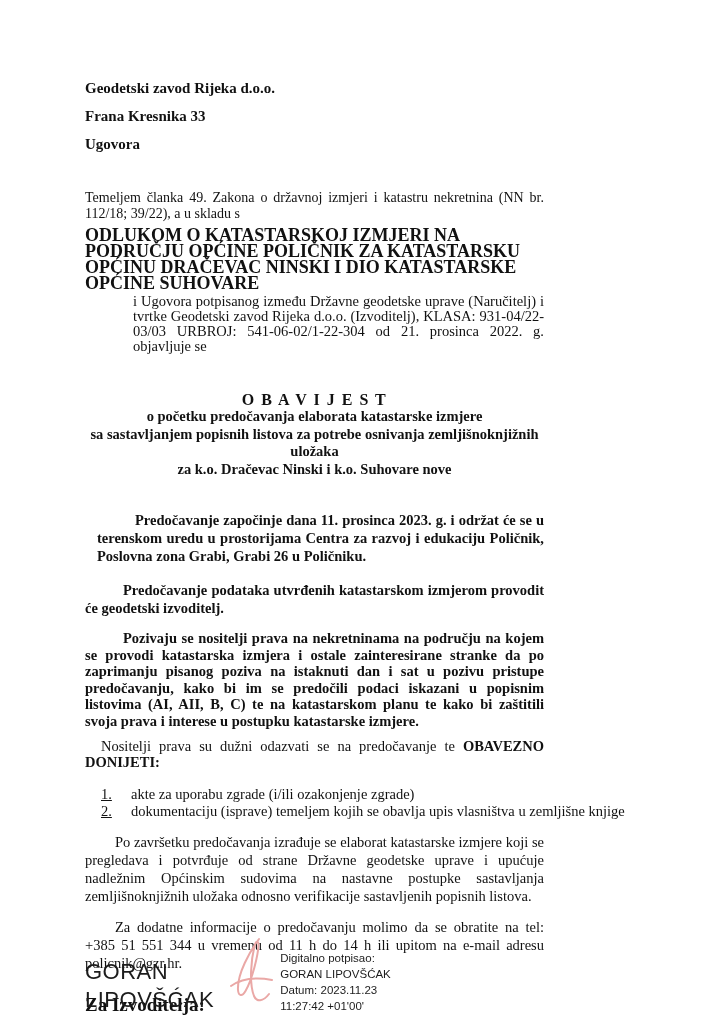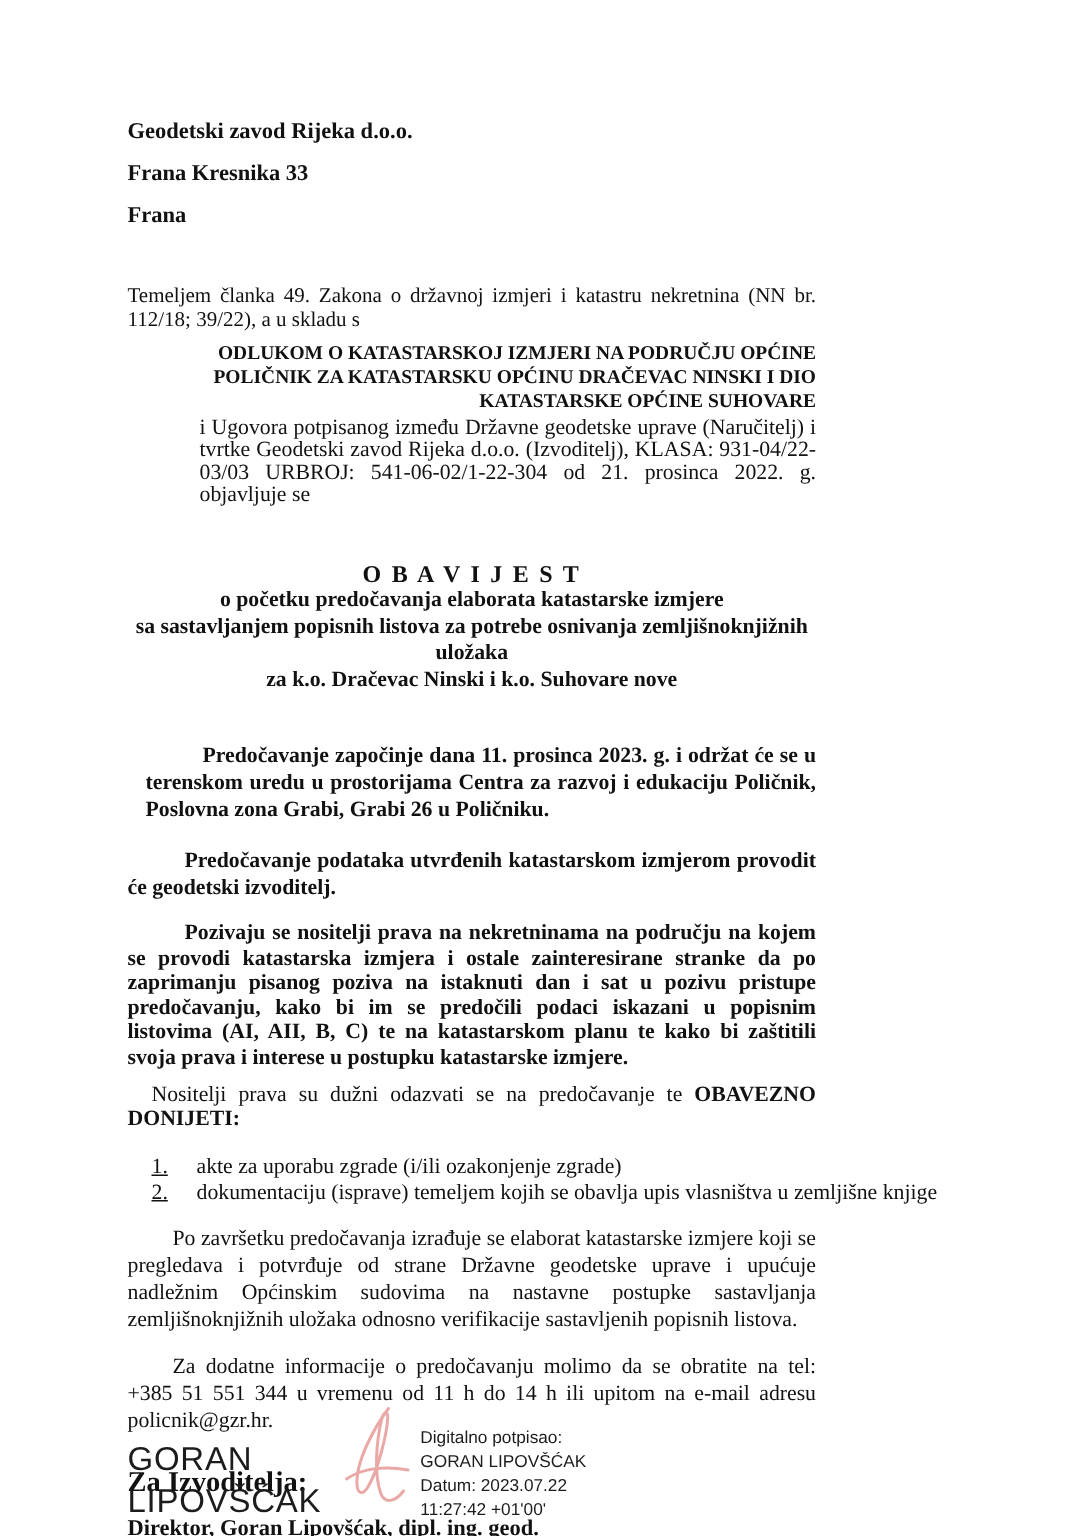--- a/index.html
+++ b/index.html
@@ -20,22 +20,22 @@
   .sender-line { font-size: 15px; font-weight: bold; line-height: 16px; margin: 0 0 12px 0; }
   .sender-line:last-of-type { margin-bottom: 0; }
 
   .legal-intro {
     margin-top: 38px;
     font-size: 14px; line-height: 16px;
     text-align: justify;
   }
   .decision-title {
     margin-top: 5px;
-    font-size: 13px; font-weight: bold; line-height: 16px;
-    text-align: right;
+    font-size: 18px; font-weight: bold; line-height: 16px;
+    text-align: left;
   }
   .contract-par {
     margin-top: 3px;
     font-size: 14.5px; line-height: 15px;
     text-align: justify;
     margin-left: 48px;
   }
   .notice-head { margin-top: 37px; text-align: center; }
   .notice-title {
     font-size: 16px; font-weight: bold; letter-spacing: 1.5px; line-height: 17px;
@@ -77,21 +77,21 @@
     font-size: 11.5px; line-height: 16px; color: #1c1c1c; padding-top: 6px;
   }
 </style>
 </head>
 <body>
 
 <div class="page">
 
   <div class="sender-line">Geodetski zavod Rijeka d.o.o.</div>
   <div class="sender-line">Frana Kresnika 33</div>
-  <div class="sender-line">Frana</div>
+  <div class="sender-line">Ugovora</div>
 
   <div class="legal-intro">Temeljem članka 49. Zakona o državnoj izmjeri i katastru nekretnina (NN br. 112/18; 39/22), a u skladu s</div>
 
   <div class="decision-title">ODLUKOM O KATASTARSKOJ IZMJERI NA PODRUČJU OPĆINE POLIČNIK ZA KATASTARSKU OPĆINU DRAČEVAC NINSKI I DIO KATASTARSKE OPĆINE SUHOVARE</div>
 
   <div class="contract-par">i Ugovora potpisanog između Državne geodetske uprave (Naručitelj) i tvrtke Geodetski zavod Rijeka d.o.o. (Izvoditelj), KLASA: 931-04/22-03/03 URBROJ: 541-06-02/1-22-304 od 21. prosinca 2022. g. objavljuje se</div>
 
   <div class="notice-head">
     <div class="notice-title">O B A V I J E S T</div>
     <div class="notice-sub">o početku predočavanja elaborata katastarske izmjere</div>
@@ -135,18 +135,18 @@
       <svg width="46" height="74" viewBox="0 0 46 74">
         <g fill="none" stroke="#eaa8a6" stroke-width="2" stroke-linecap="round">
           <path d="M31 3 C 22 15, 9 38, 10 54 C 10.5 60, 14 61, 17.5 55 C 24 44, 30 20, 30.5 9 C 30.6 5, 28 4, 26.5 10 C 23 24, 21 47, 26 60 C 28.5 66, 35 66, 41 58"></path>
           <path d="M3 50 C 13 43, 28 41, 44 44"></path>
         </g>
       </svg>
     </div>
     <div class="digital-details">
       <div>Digitalno potpisao:</div>
       <div>GORAN LIPOVŠĆAK</div>
-      <div>Datum: 2023.07.22</div>
+      <div>Datum: 2023.11.23</div>
       <div>11:27:42 +01'00'</div>
     </div>
   </div>
 
 </div>
 
 </body></html>

